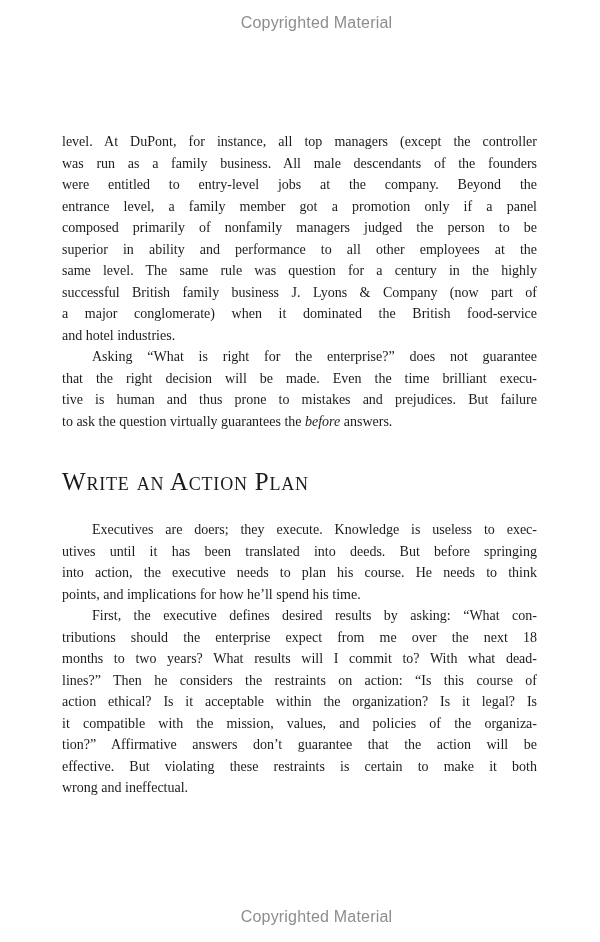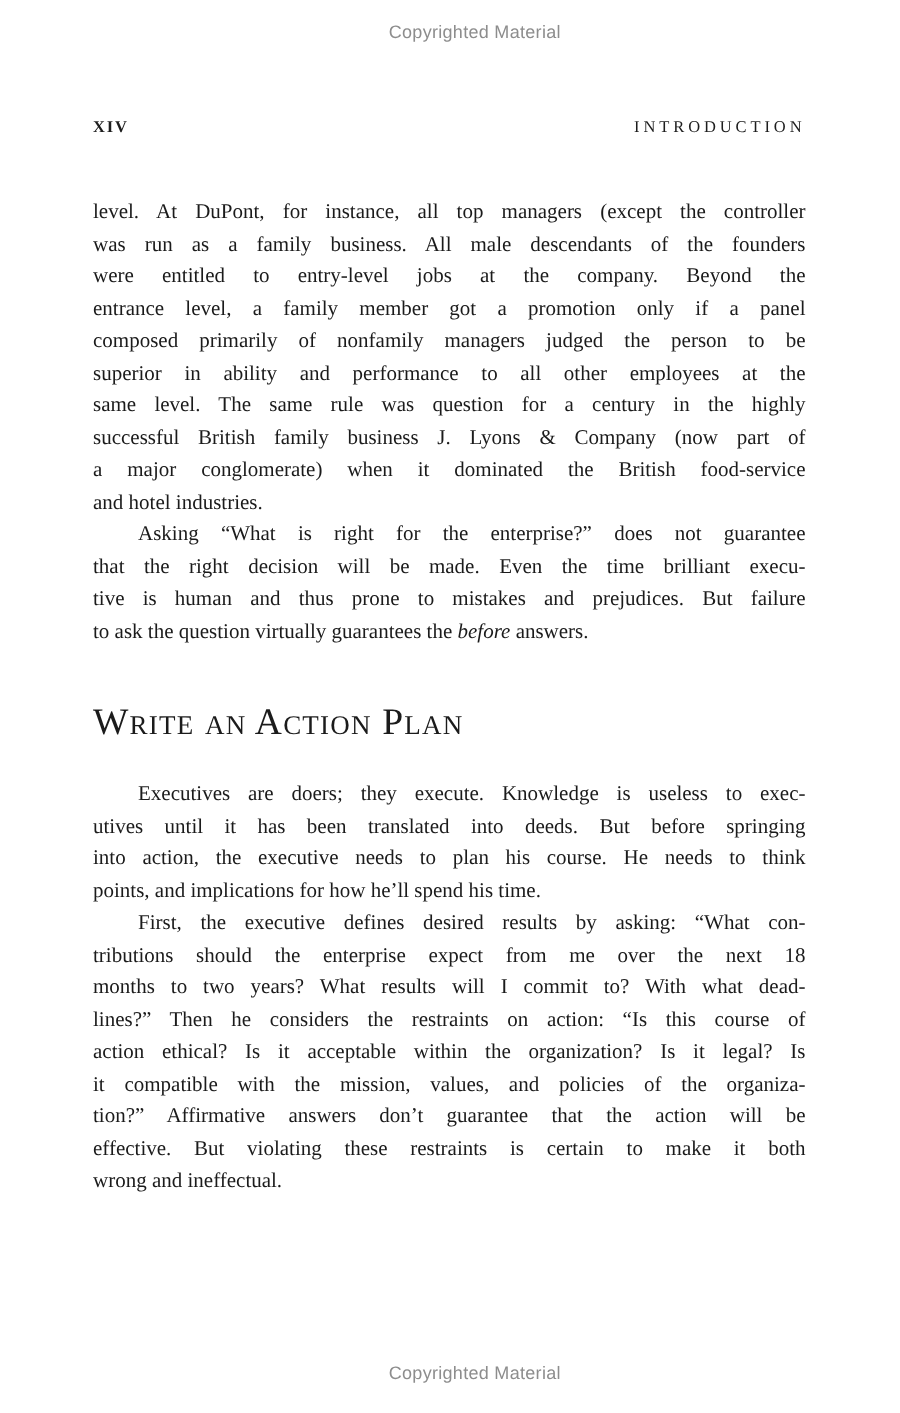--- a/index.html
+++ b/index.html
@@ -10,21 +10,21 @@
     background: #ffffff;
     font-family: "Liberation Serif", serif;
     color: #1f1f1f;
     overflow: hidden;
   }
   .copyright {
     position: absolute;
     left: 0; right: 0;
     text-align: center;
     font-family: "Liberation Sans", sans-serif;
-    font-size: 12px;
+    font-size: 16px;
     color: #8d8d8d;
     letter-spacing: 0.2px;
     margin-left: 33px;
   }
   .copyright.top { top: 14px; }
   .copyright.bottom { top: 908px; }
   .running-header {
     position: absolute;
     top: 79px;
     left: 62px;
@@ -70,24 +70,20 @@
     color: #1b1b1b;
   }
 </style>
 </head>
 <body>
 
 <div class="page">
 
   <div class="copyright top">Copyrighted Material</div>
 
-  <div class="running-header">
-    <span class="folio">XIV</span>
-    <span class="running-title">INTRODUCTION</span>
-  </div>
 
   <div class="bodytext">
     <div class="para">
         <div class="line">level. At DuPont, for instance, all top managers (except the controller</div>
         <div class="line">was run as a family business. All male descendants of the founders</div>
         <div class="line">were entitled to entry-level jobs at the company. Beyond the</div>
         <div class="line">entrance level, a family member got a promotion only if a panel</div>
         <div class="line">composed primarily of nonfamily managers judged the person to be</div>
         <div class="line">superior in ability and performance to all other employees at the</div>
         <div class="line">same level. The same rule was question for a century in the highly</div>

